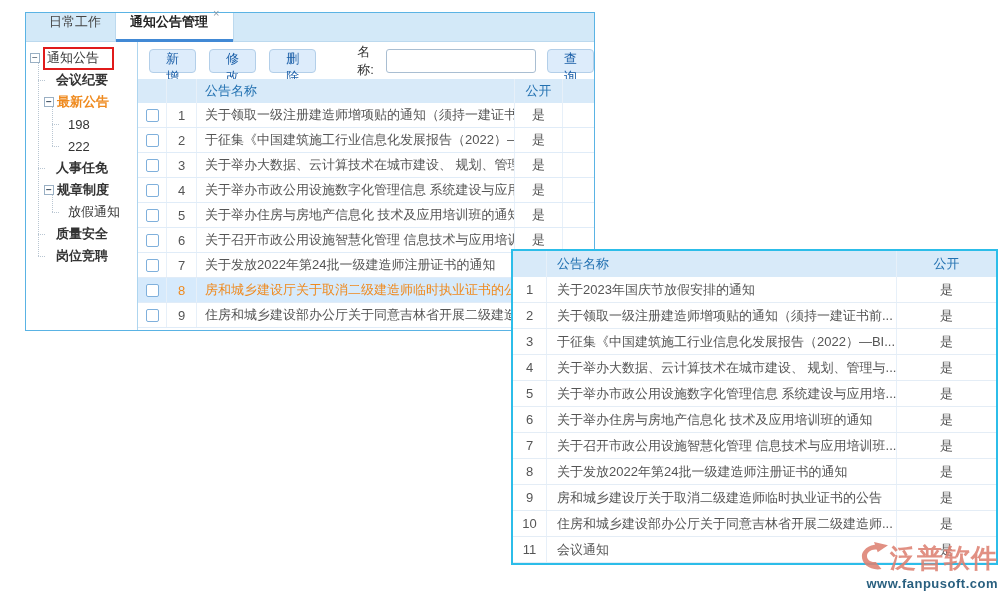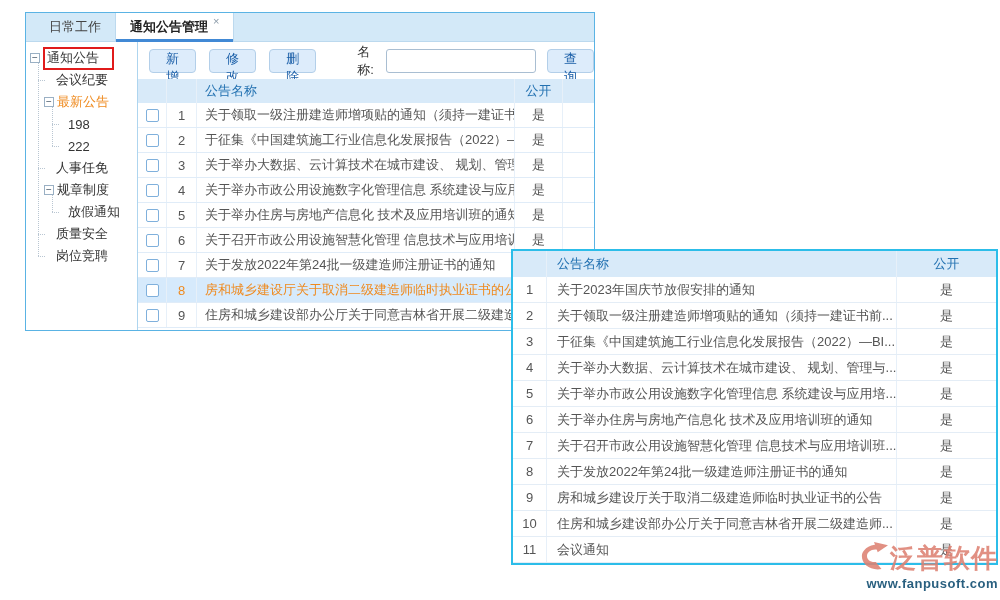--- a/index.html
+++ b/index.html
@@ -4,38 +4,38 @@
 <style>
   * { margin:0; padding:0; box-sizing:border-box; }
   html,body { width:1000px; height:600px; background:#ffffff; overflow:hidden;
     font-family:"Liberation Sans","DejaVu Sans",sans-serif; }
 
   
   .panel1 { position:absolute; left:25px; top:12px; width:570px; height:319px;
     border:1px solid #5ab3e4; background:#fff; z-index:1; }
   .tabbar { height:29px; background:#d3e9f8; display:flex; align-items:stretch;
     border-bottom:1px solid #bcd9ee; padding-left:9px; }
-  .tab { padding:0 14px; display:flex; align-items:center; font-size:13px; color:#444;
+  .tab { padding:0 14px; display:flex; align-items:flex-start; font-size:13px; color:#444;
     cursor:pointer; position:relative; }
   .tab.active { background:#fff; color:#222; font-weight:bold;
     border-left:1px solid #bcd9ee; border-right:1px solid #bcd9ee; }
   .tab.active::after { content:""; position:absolute; left:0; right:0; bottom:-1px;
     height:3px; background:#4189d5; }
   .tab-close { font-size:11px; font-weight:normal; color:#8a9aa8; margin-left:5px;
     position:relative; top:-6px; cursor:pointer; }
 
   .body1 { display:flex; height:288px; }
 
   
   .tree { width:112px; border-right:1px solid #aed5ef; padding-top:5px;
     position:relative; flex:none; background:#fff; }
   .tree-item { height:22px; display:flex; align-items:center; font-size:13px;
     color:#333; position:relative; cursor:pointer; white-space:nowrap; }
   .lvl0 { padding-left:4px; }
-  .lvl1 { padding-left:18px; }
+  .lvl1 { padding-left:18px;font-weight:bold; }
   .lvl1.leaf { padding-left:30px; }
   .lvl2 { padding-left:42px; }
   .expander { width:10px; height:10px; border:1px solid #9ab0c4; background:#fff;
     color:#456; font-size:10px; line-height:8px; text-align:center; margin-right:3px;
     flex:none; cursor:pointer; }
   .red-box { border:2px solid #e01b1b; padding:0 13px 1px 2px; }
   .orange-txt { color:#ef8a1e; }
   .lvl1.leaf::before, .lvl2::before { content:""; position:absolute; top:50%;
     width:7px; border-top:1px dotted #b9c6d2; }
   .lvl1.leaf::before { left:12px; }

